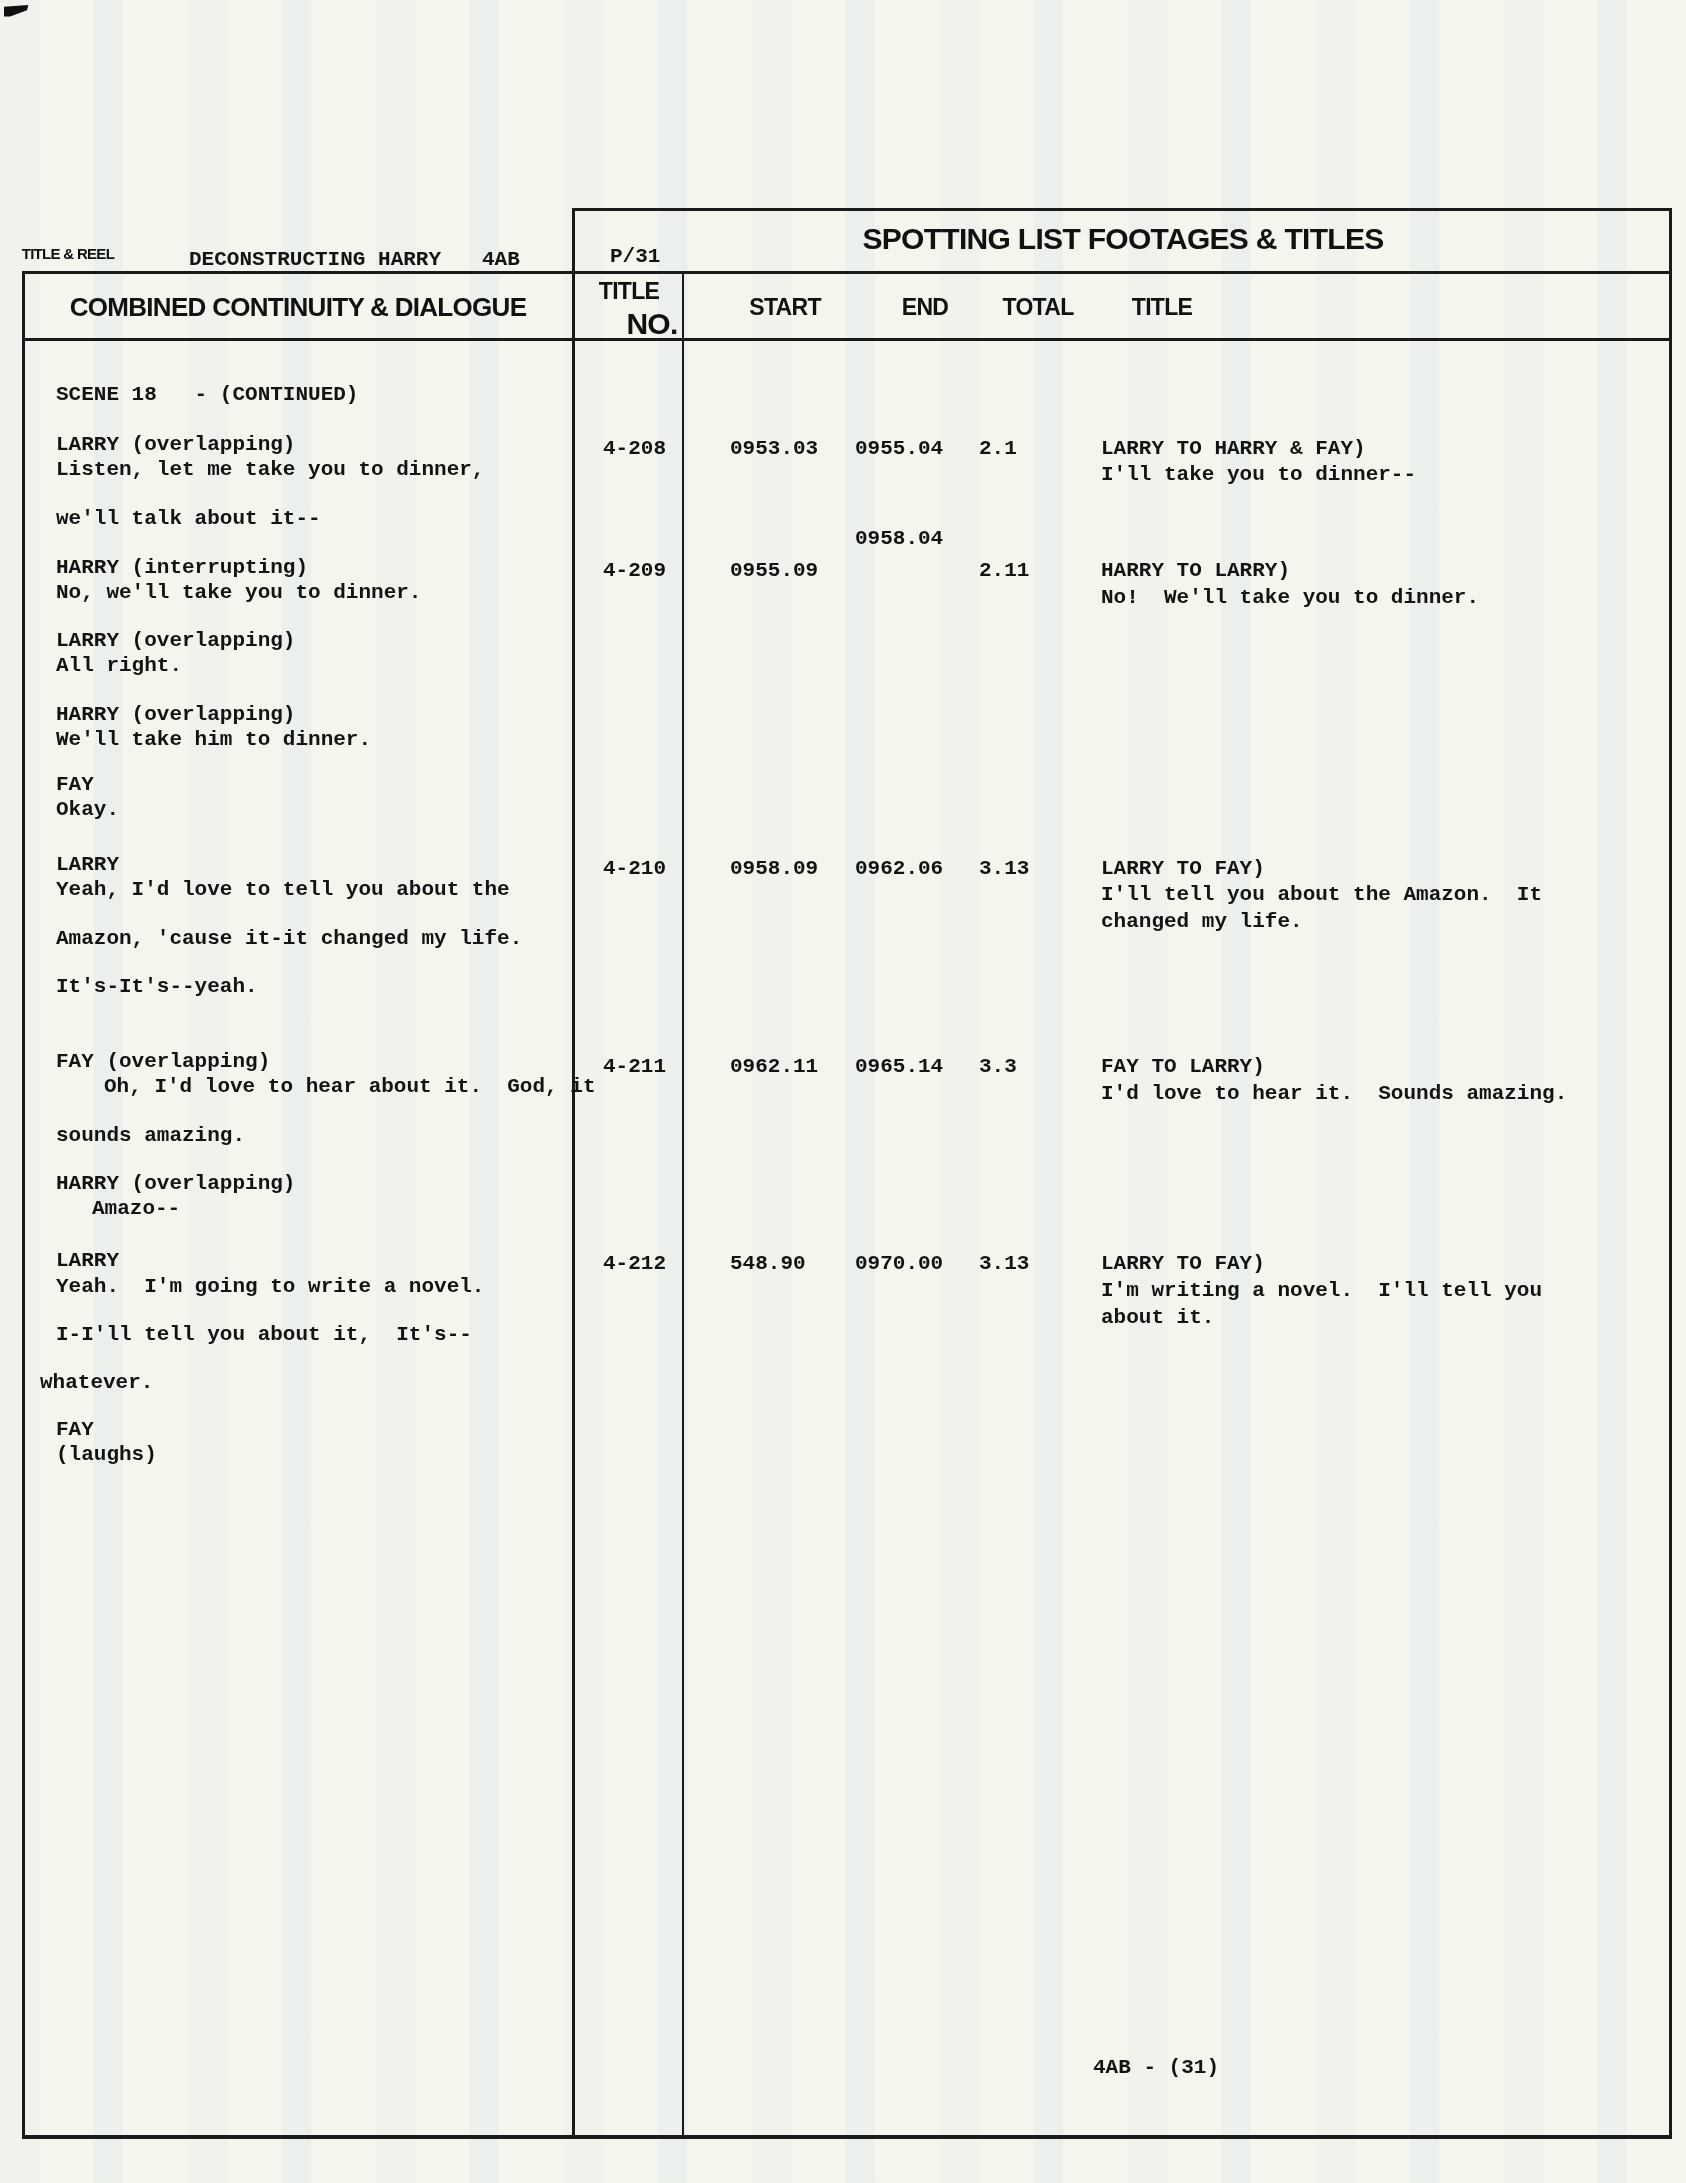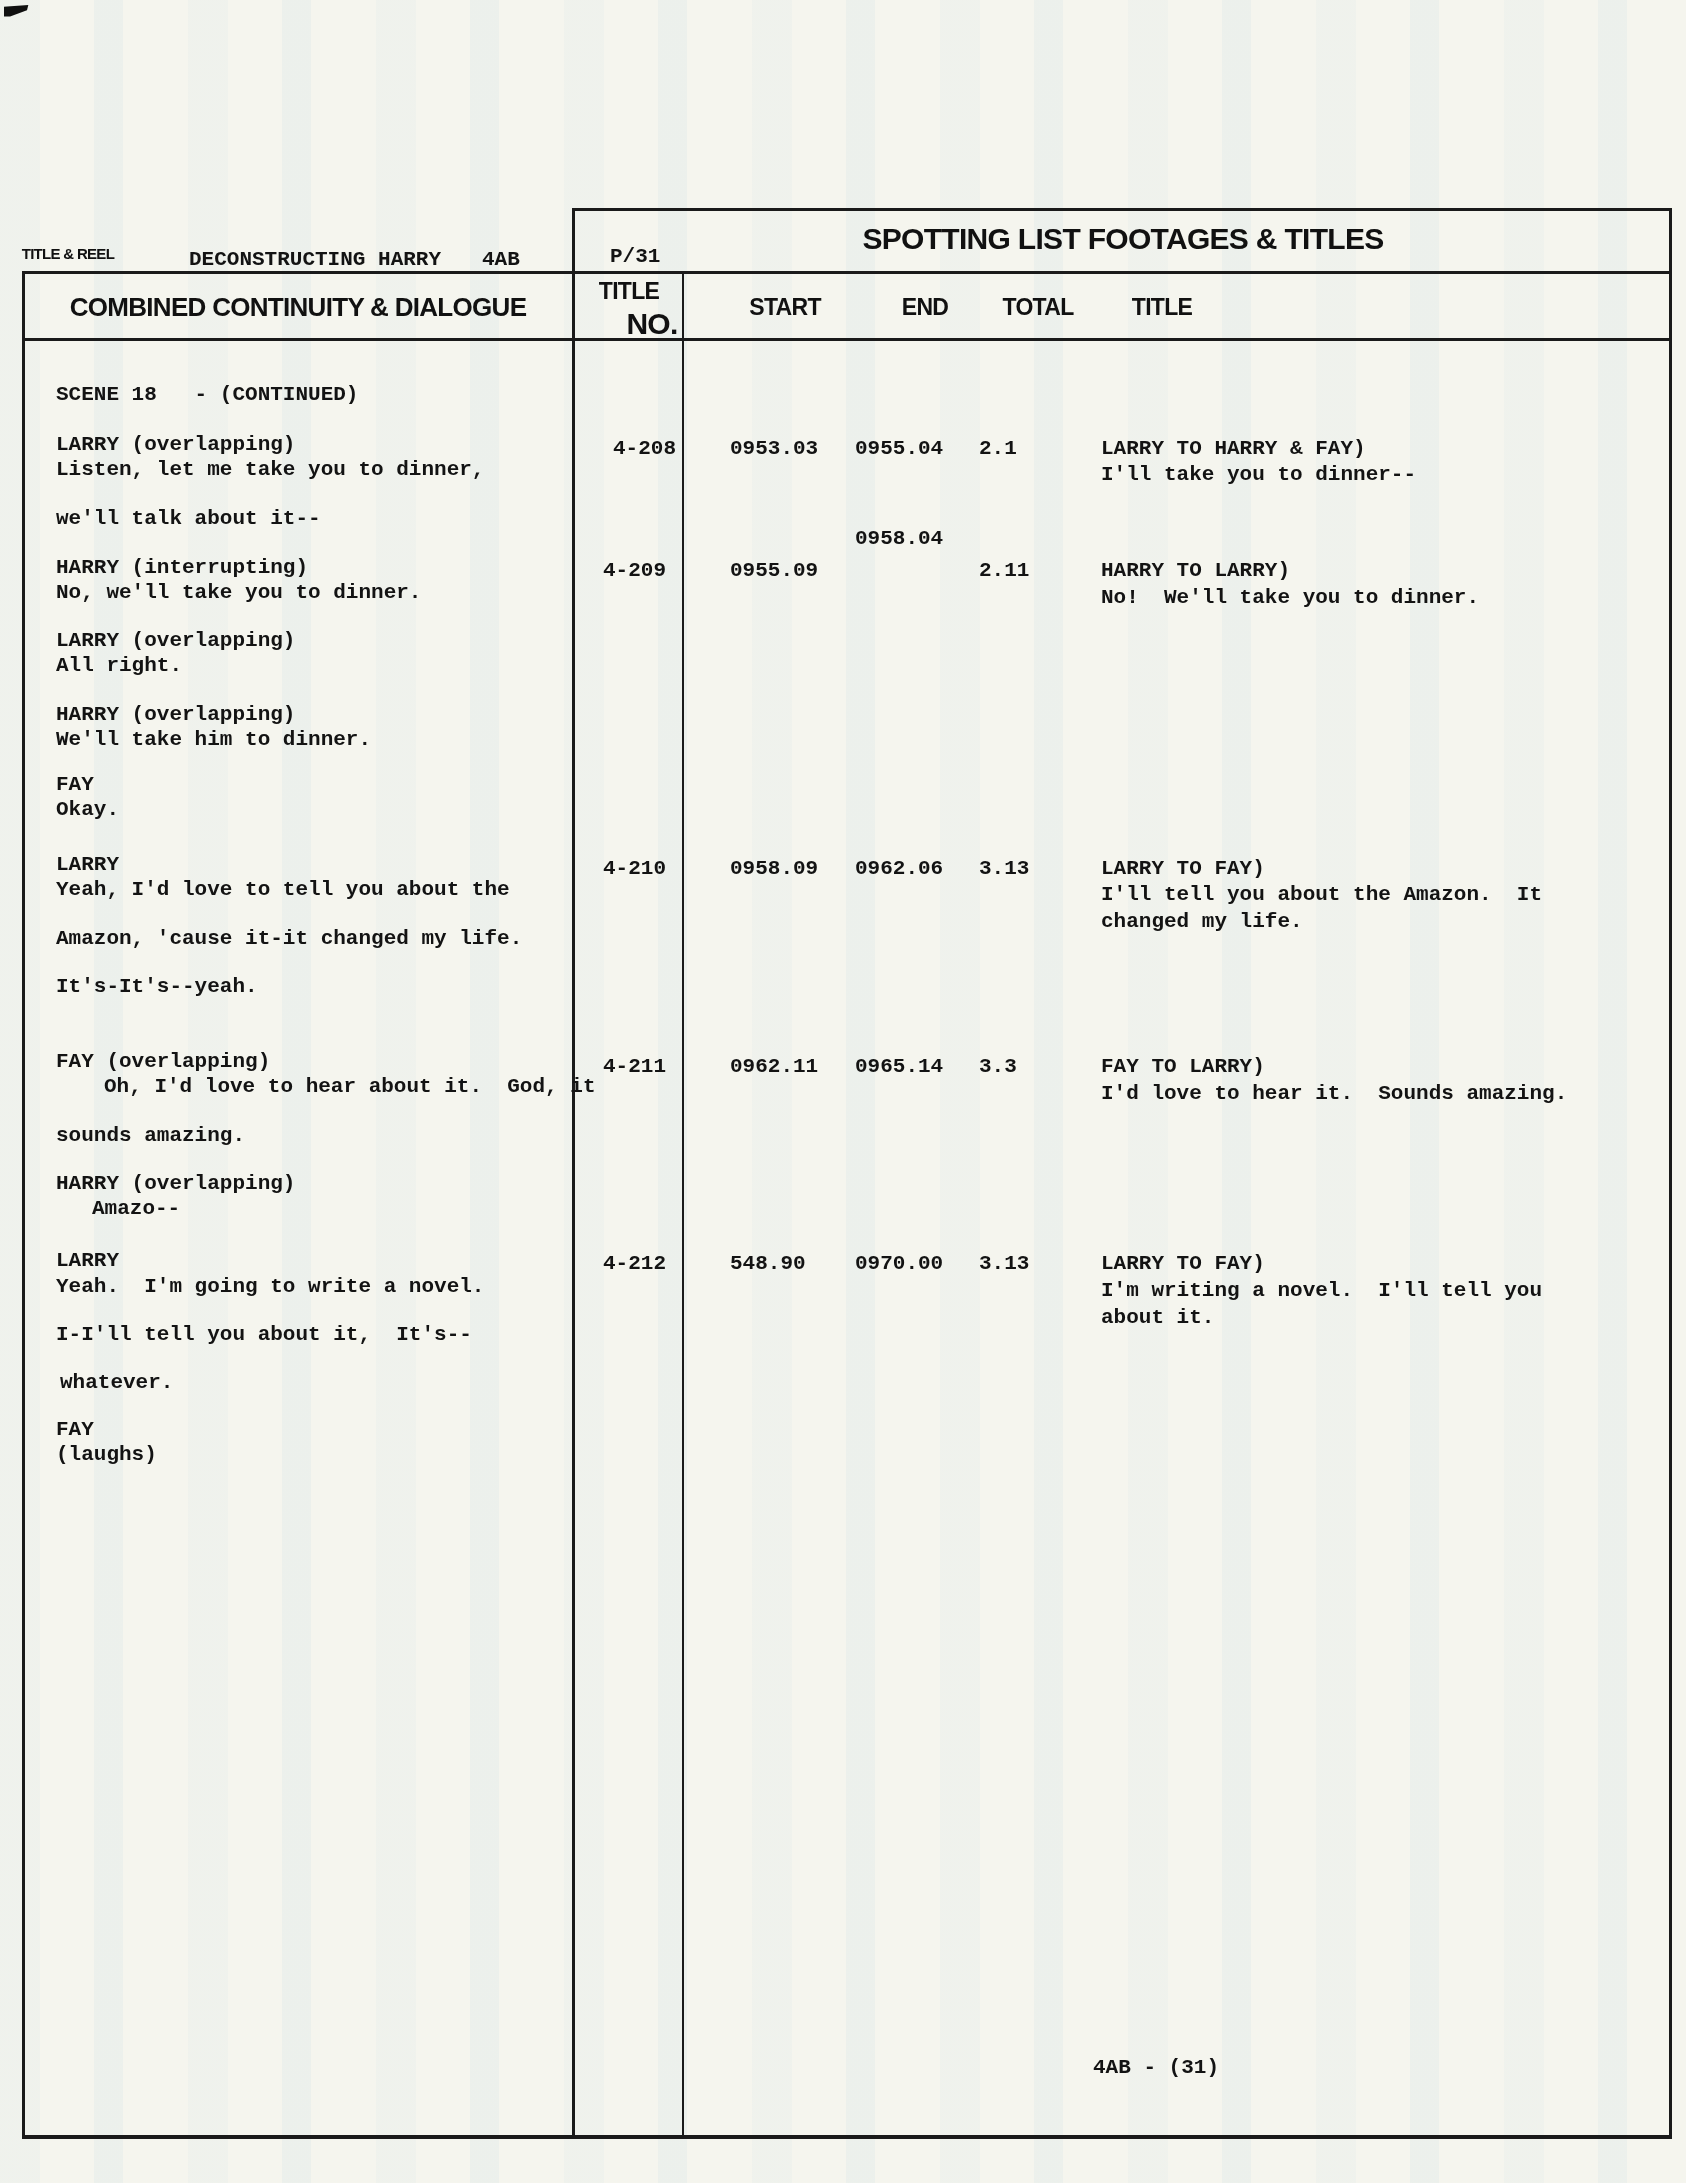--- a/index.html
+++ b/index.html
@@ -97,25 +97,25 @@
   <div class="typed" style="left:56px; top:927px;">Amazon, 'cause it-it changed my life.</div>
   <div class="typed" style="left:56px; top:975px;">It's-It's--yeah.</div>
   <div class="typed" style="left:56px; top:1050px;">FAY (overlapping)</div>
   <div class="typed" style="left:56px; top:1075px;margin-left:48px;">Oh, I'd love to hear about it.  God, it</div>
   <div class="typed" style="left:56px; top:1124px;">sounds amazing.</div>
   <div class="typed" style="left:56px; top:1172px;">HARRY (overlapping)</div>
   <div class="typed" style="left:56px; top:1197px;margin-left:36px;">Amazo--</div>
   <div class="typed" style="left:56px; top:1249px;">LARRY</div>
   <div class="typed" style="left:56px; top:1275px;">Yeah.  I'm going to write a novel.</div>
   <div class="typed" style="left:56px; top:1323px;">I-I'll tell you about it,  It's--</div>
-  <div class="typed" style="left:60px; top:1371px;text-align:center;">whatever.</div>
+  <div class="typed" style="left:40px; top:1371px;text-align:center;">whatever.</div>
   <div class="typed" style="left:56px; top:1418px;">FAY</div>
   <div class="typed" style="left:56px; top:1443px;">(laughs)</div>
 
-  <div class="typed" style="left:603px;  top:437px;margin-left:10px;">4-208</div>
+  <div class="typed" style="left:603px;  top:437px;">4-208</div>
   <div class="typed" style="left:730px; top:437px;">0953.03</div>
   <div class="typed" style="left:855px; top:437px;">0955.04</div>
   <div class="typed" style="left:979px; top:437px;">2.1</div>
   <div class="typed" style="left:1101px; top:437px;">LARRY TO HARRY &amp; FAY)</div>
   <div class="typed" style="left:1101px; top:463px;">I'll take you to dinner--</div>
 
   <div class="typed" style="left:603px;  top:559px;">4-209</div>
   <div class="typed" style="left:730px; top:559px;">0955.09</div>
   <div class="typed" style="left:855px; top:527px;">0958.04</div>
   <div class="typed" style="left:979px; top:559px;">2.11</div>

